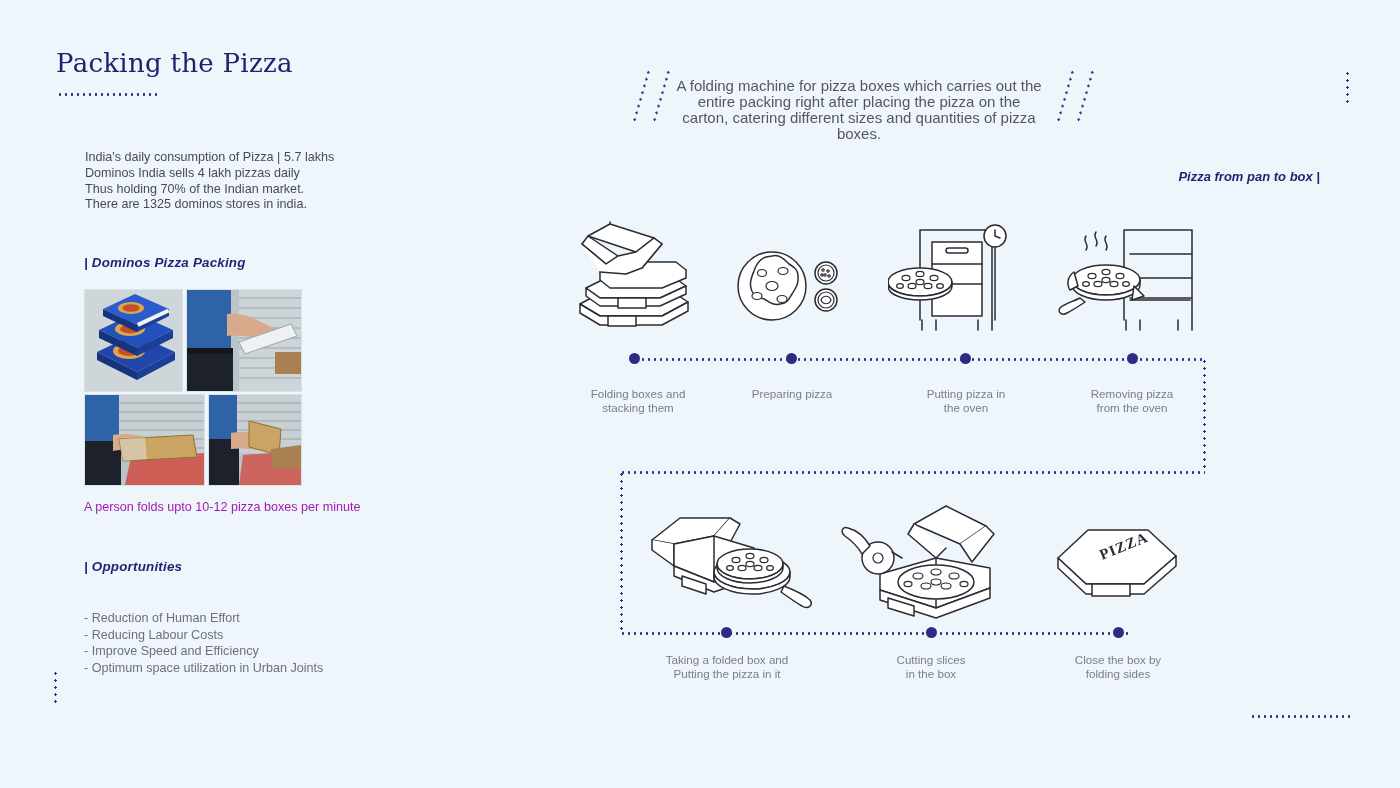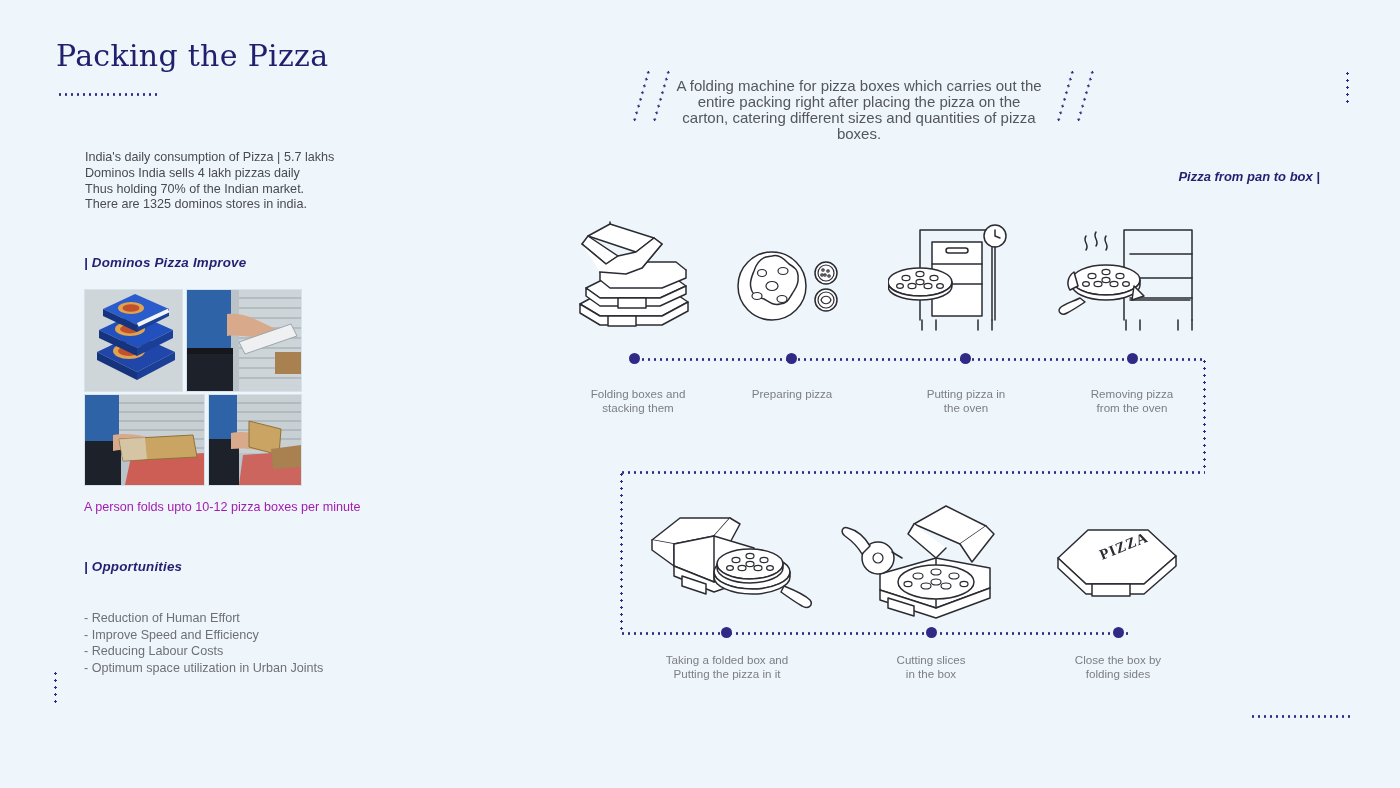--- a/index.html
+++ b/index.html
@@ -6,23 +6,23 @@
   body{
     width:1400px;height:788px;
     background:#eef6fb;
     font-family:"Liberation Sans",sans-serif;
     overflow:hidden;position:relative;
   }
   .page{position:absolute;inset:0;}
 
   
   .title{
-    position:absolute;left:56px;top:38px;
+    position:absolute;left:56px;top:48px;
     font-family:"DejaVu Serif",serif;
-    font-size:30px;color:#20206e;letter-spacing:.3px;
+    font-size:26px;color:#20206e;letter-spacing:.3px;
     font-weight:400;
   }
   .title-underline{
     position:absolute;left:57px;top:93px;width:104px;height:3px;
     background-image:radial-gradient(circle,#2e2a86 1.1px,transparent 1.2px);
     background-size:6px 3px;background-repeat:repeat-x;
   }
   .intro{
     position:absolute;left:85px;top:150px;width:330px;
     font-size:12.6px;line-height:15.8px;color:#4a4a52;
@@ -110,21 +110,21 @@
   <div class="title">Packing the Pizza</div>
   <div class="title-underline"></div>
 
   <div class="intro">
     <div>India's daily consumption of Pizza | 5.7 lakhs</div>
     <div>Dominos India sells 4 lakh pizzas daily</div>
     <div>Thus holding 70% of the Indian market.</div>
     <div>There are 1325 dominos stores in india.</div>
   </div>
 
-  <div class="sec-head sec-dom">| Dominos Pizza Improve</div>
+  <div class="sec-head sec-dom">| Dominos Pizza Packing</div>
 
   <div class="photos">
     <div class="ph ph1">
       <svg viewBox="0 0 97 101" preserveAspectRatio="none">
         <rect width="97" height="101" fill="#cfd6da"></rect>
         <g>
           <polygon points="12,62 50,44 90,62 52,82" fill="#1f46a8"></polygon>
           <polygon points="12,62 12,70 52,90 52,82" fill="#16347d"></polygon>
           <polygon points="52,82 90,62 90,70 52,90" fill="#1b3f97"></polygon>
           <ellipse cx="44" cy="61" rx="16" ry="8" fill="#e0a44e"></ellipse>
@@ -208,22 +208,22 @@
       </svg>
     </div>
   </div>
 
   <div class="fold-note">A person folds upto 10-12 pizza boxes per minute</div>
 
   <div class="sec-head sec-opp">| Opportunities</div>
 
   <div class="opp-list">
     <div>- Reduction of Human Effort</div>
+    <div>- Reducing Labour Costs</div>
     <div>- Improve Speed and Efficiency</div>
-    <div>- Reducing Labour Costs</div>
     <div>- Optimum space utilization in Urban Joints</div>
   </div>
 
   <div class="dot-v dot-bl"></div>
   <div class="dot-v dot-tr"></div>
   <div class="dot-h dot-br"></div>
 
   <div class="slash sl1"></div>
   <div class="slash sl2"></div>
   <div class="slash sl3"></div>

